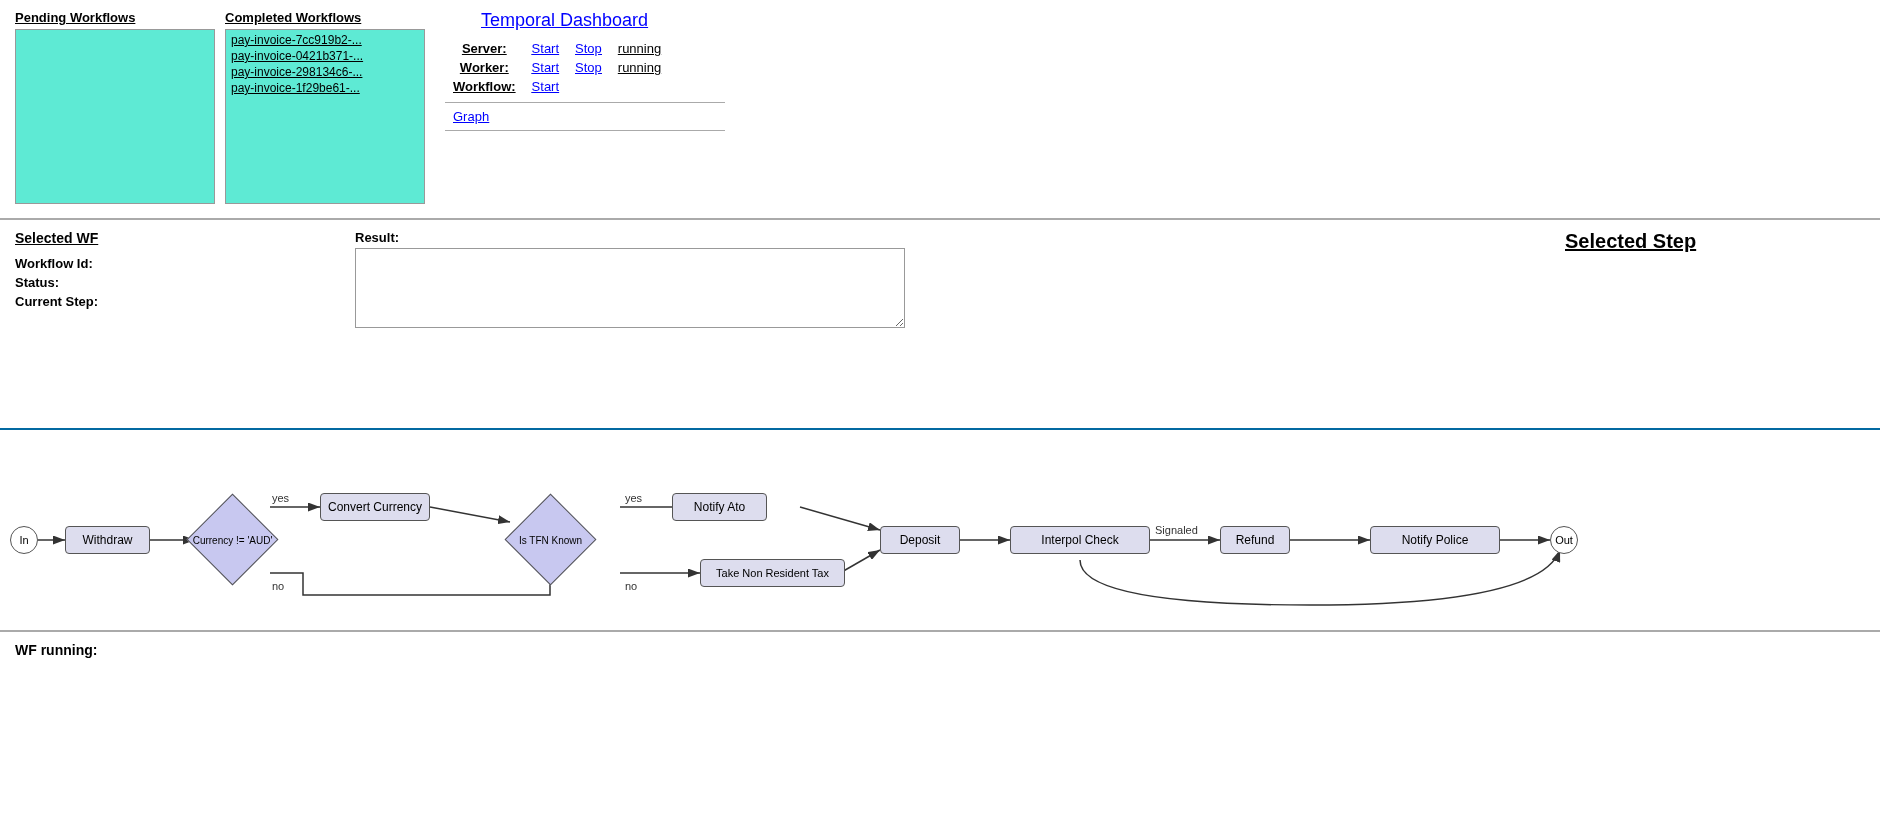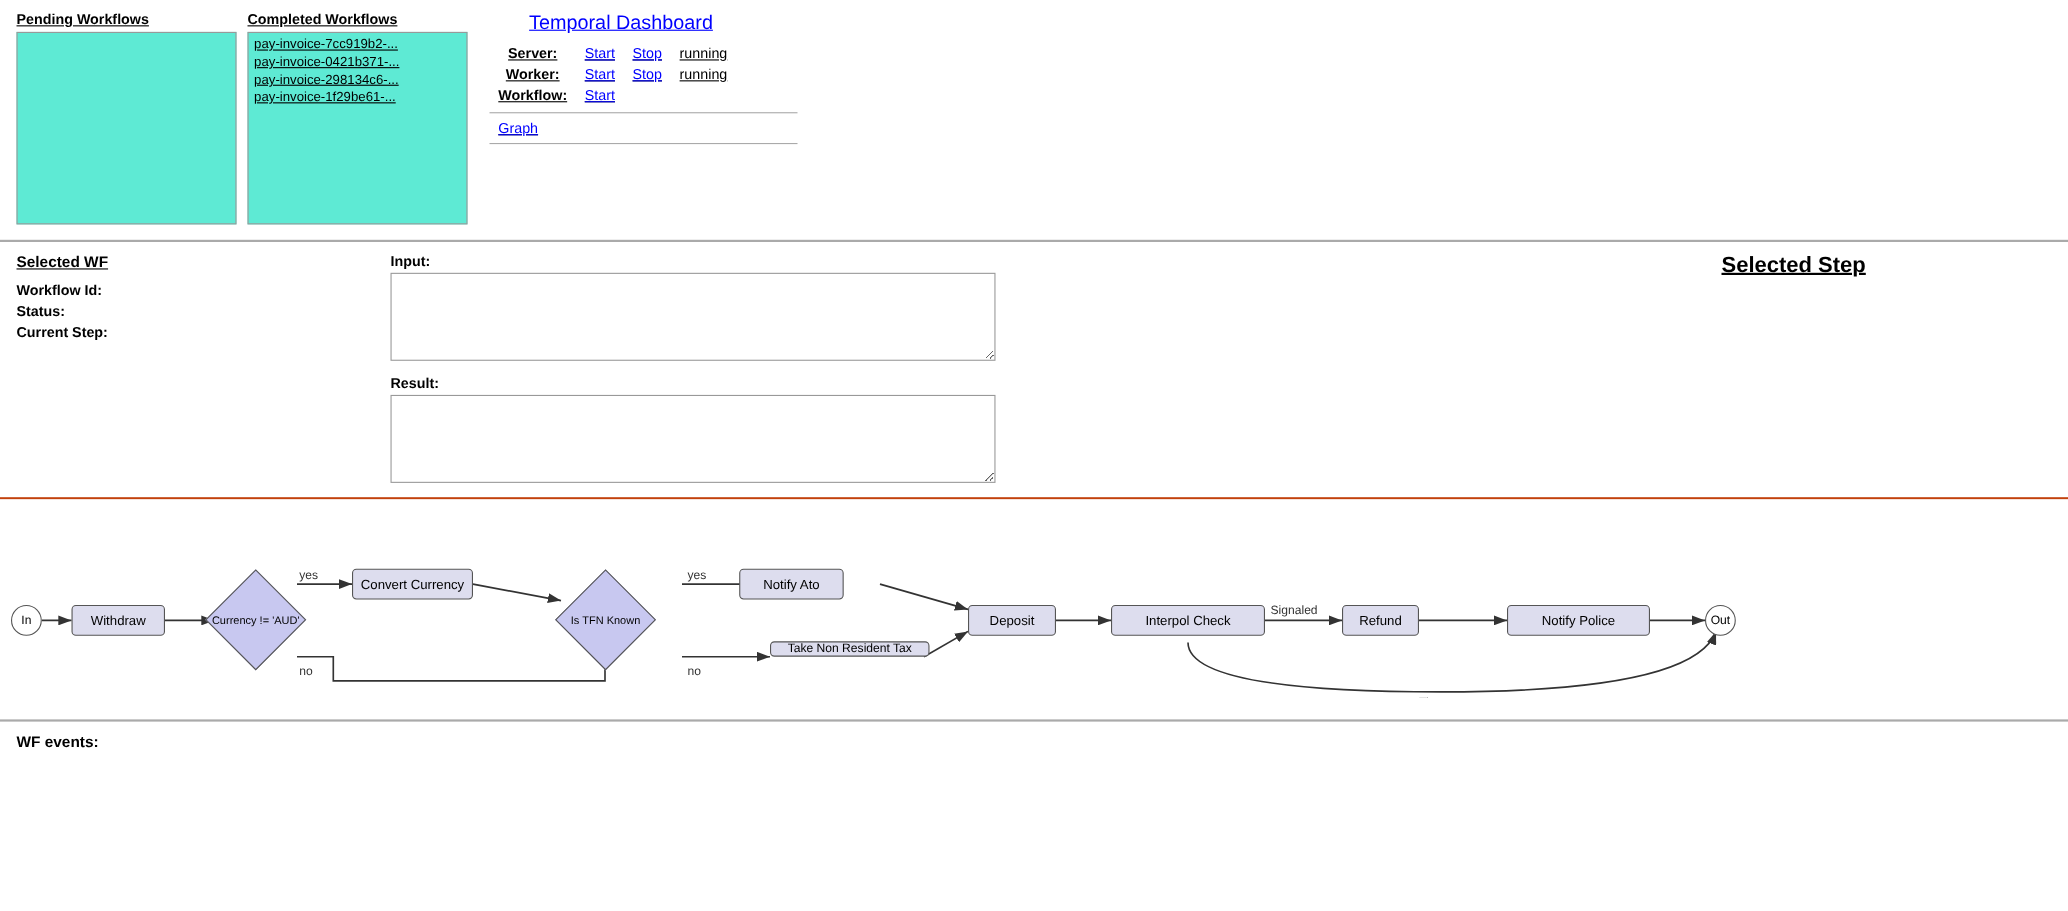--- a/index.html
+++ b/index.html
@@ -100,21 +100,21 @@
       border-top: 1px solid #aaa;
       margin: 6px 0;
       width: 280px;
     }
 
     
     .middle-section {
       display: flex;
       flex-direction: row;
       padding: 10px 15px 10px 15px;
-      border-bottom: 2px solid #c2410c;
+      border-bottom: 2px solid #0369a1;
       min-height: 210px;
       gap: 20px;
     }
 
     .selected-wf-section {
       flex: 0 0 320px;
     }
 
     .selected-wf-title {
       font-weight: bold;
@@ -302,24 +302,20 @@
 
   <div class="selected-wf-section">
     <div class="selected-wf-title">Selected WF</div>
     <div class="wf-field">Workflow Id:</div>
     <div class="wf-field">Status:</div>
     <div class="wf-field">Current Step:</div>
   </div>
 
   <div class="input-result-section">
     <div>
-      <div class="field-label">Input:</div>
-      <textarea class="field-textarea" rows="5" style="height: 80px;"></textarea>
-    </div>
-    <div>
       <div class="field-label">Result:</div>
       <textarea class="field-textarea" rows="5" style="height: 80px;"></textarea>
     </div>
   </div>
 
   <div class="selected-step-section">
     <div class="selected-step-title">Selected Step</div>
   </div>
 </div>
 
@@ -375,29 +371,29 @@
     <div class="node-diamond" style="left:200px; top:57px; width:65px; height:65px; background:#c8c8f0;"></div>
     <div class="node-diamond-label" style="left:190px; top:69px; width:85px; height:42px; font-size:10px; text-align:center;">Currency != 'AUD'</div>
 
     <div class="node-box" style="left:320px; top:43px; width:110px; height:28px;">Convert Currency</div>
 
     <div class="node-diamond" style="left:518px; top:57px; width:65px; height:65px; background:#c8c8f0;"></div>
     <div class="node-diamond-label" style="left:508px; top:69px; width:85px; height:42px; font-size:10px; text-align:center;">Is TFN Known</div>
 
     <div class="node-box" style="left:672px; top:43px; width:95px; height:28px;">Notify Ato</div>
 
-    <div class="node-box" style="left:700px; top:109px; width:145px; height:14px; font-size:11px;">Take Non Resident Tax</div>
+    <div class="node-box" style="left:700px; top:109px; width:145px; height:28px; font-size:11px;">Take Non Resident Tax</div>
 
     <div class="node-box" style="left:880px; top:76px; width:80px; height:28px;">Deposit</div>
 
     <div class="node-box" style="left:1010px; top:76px; width:140px; height:28px;">Interpol Check</div>
 
     <div class="node-box" style="left:1220px; top:76px; width:70px; height:28px;">Refund</div>
 
     <div class="node-box" style="left:1370px; top:76px; width:130px; height:28px;">Notify Police</div>
 
     <div class="node-circle" style="left:1550px; top:76px; width:28px; height:28px; font-size:11px;">Out</div>
   </div>
 </div>
 
 <div class="wf-events-section">
-  <div class="wf-events-title">WF events:</div>
+  <div class="wf-events-title">WF running:</div>
 </div>
 
 </body></html>

